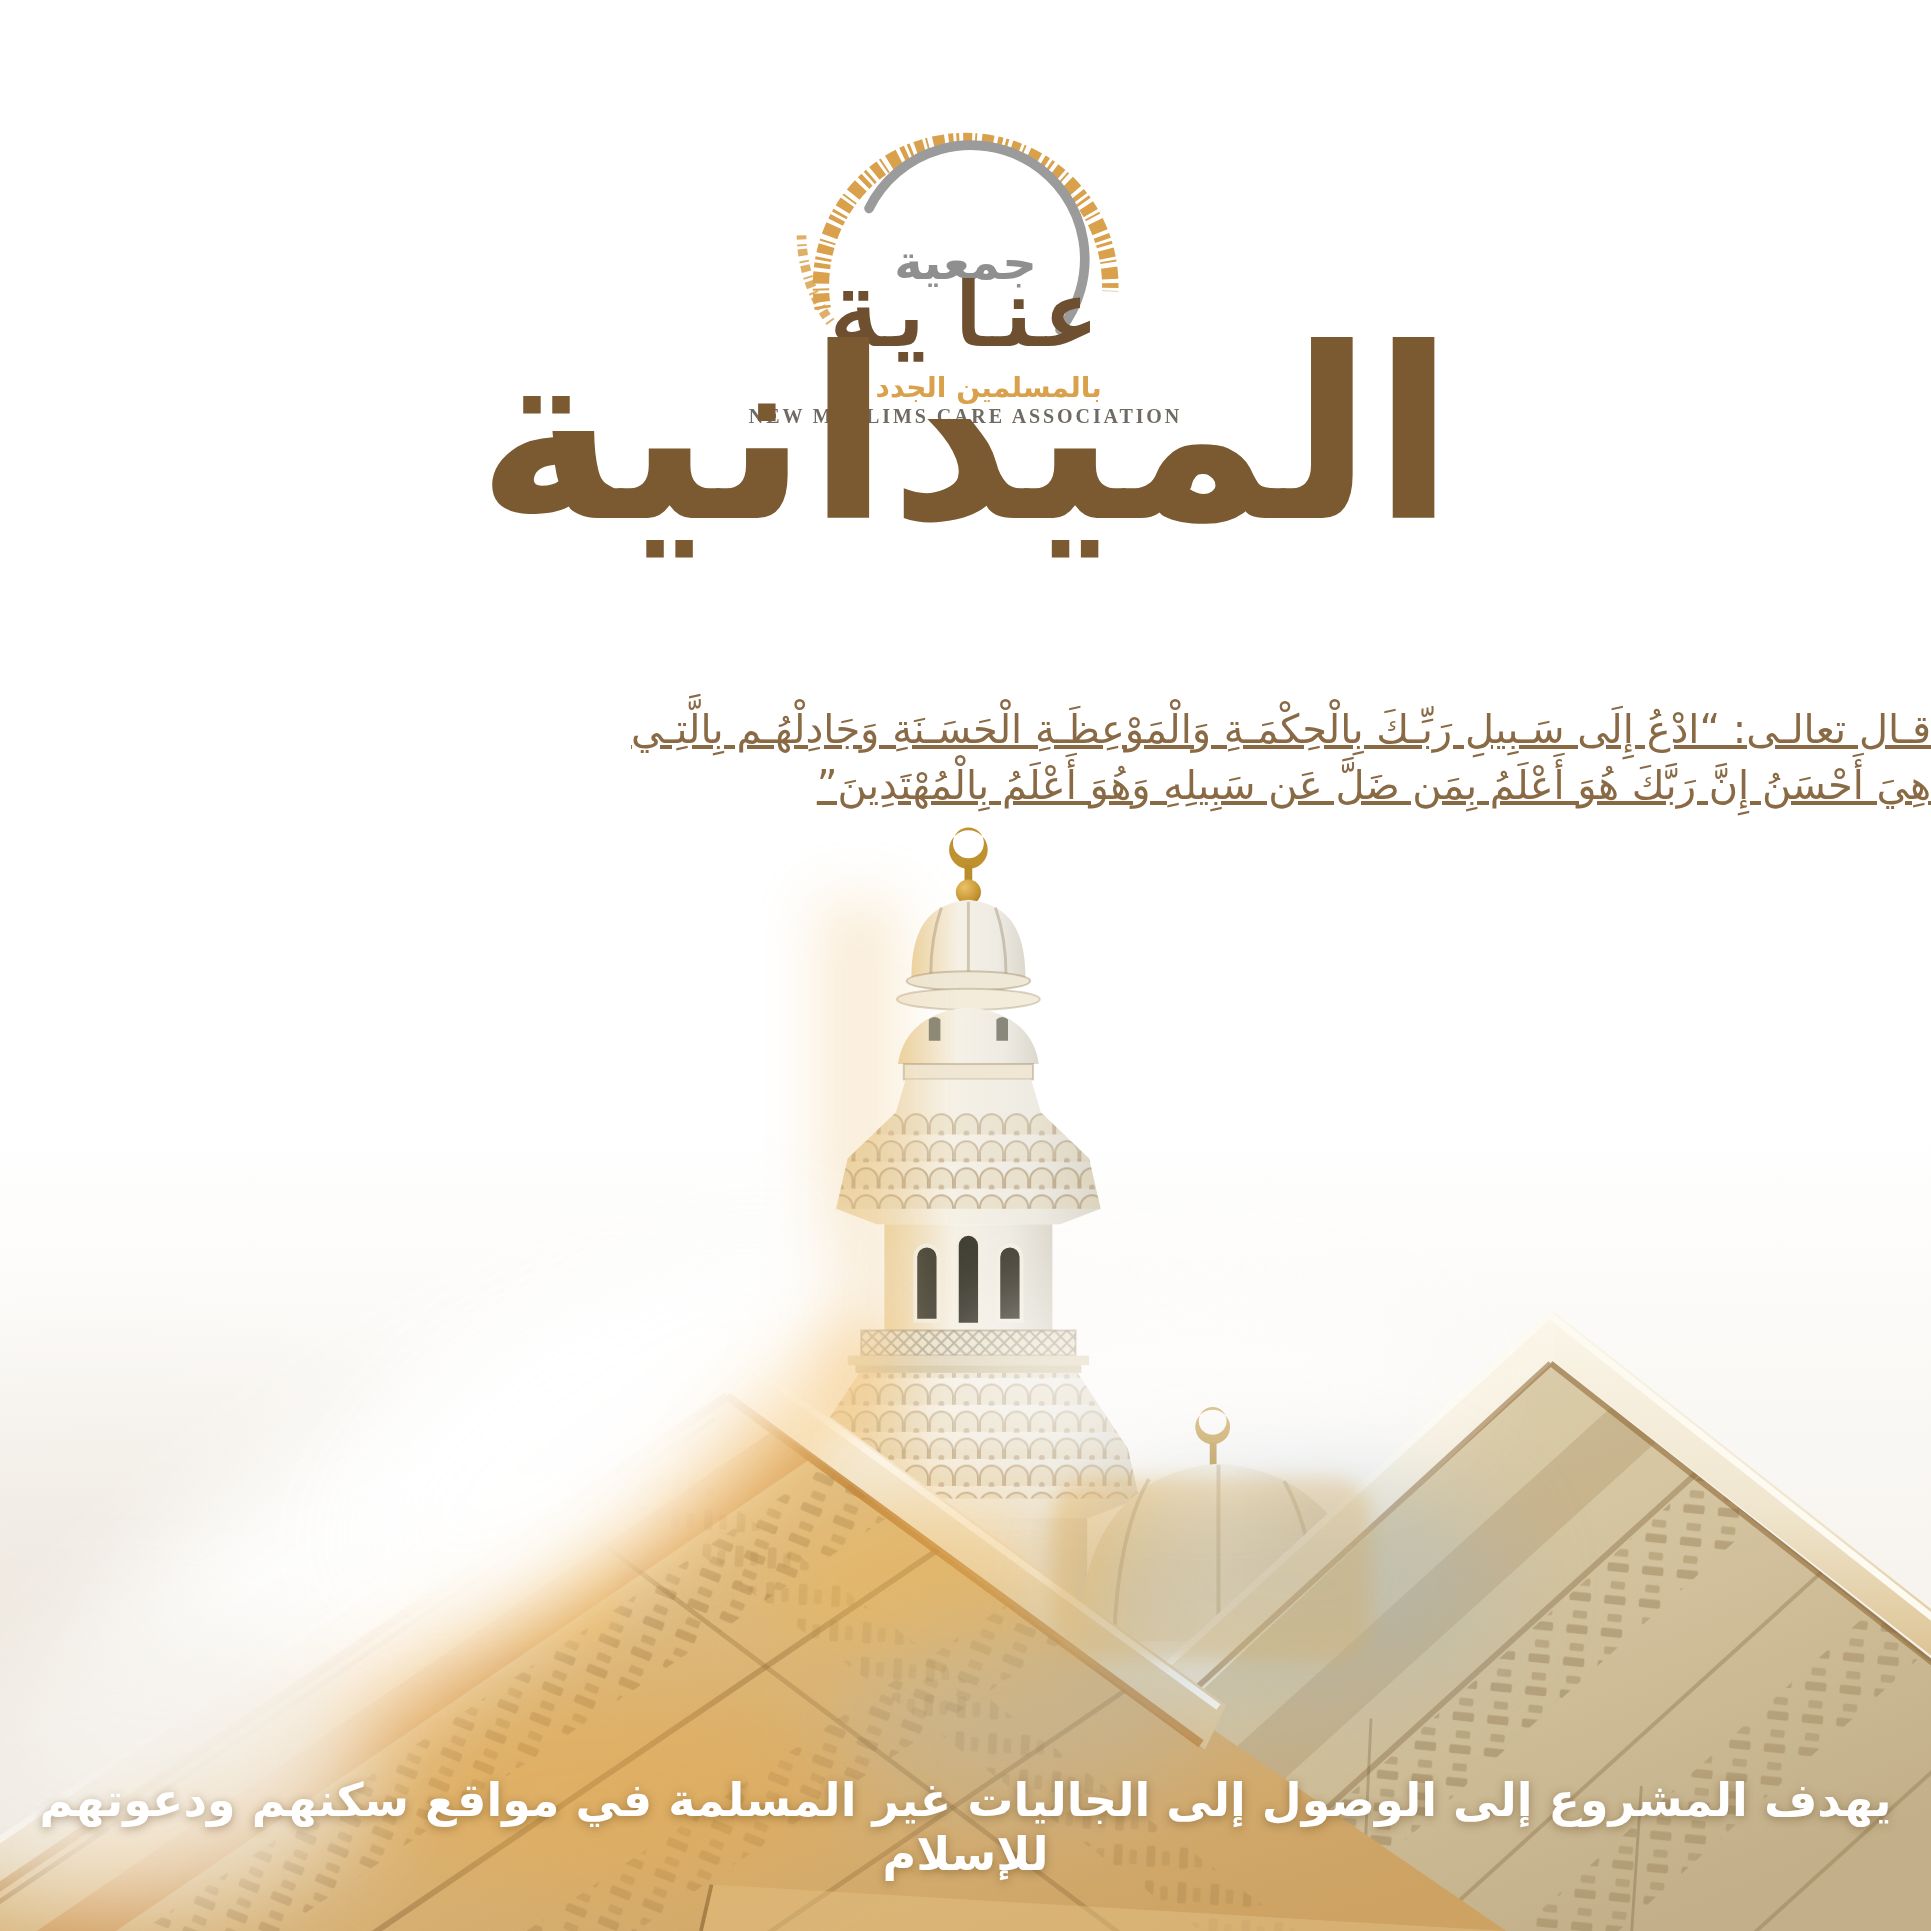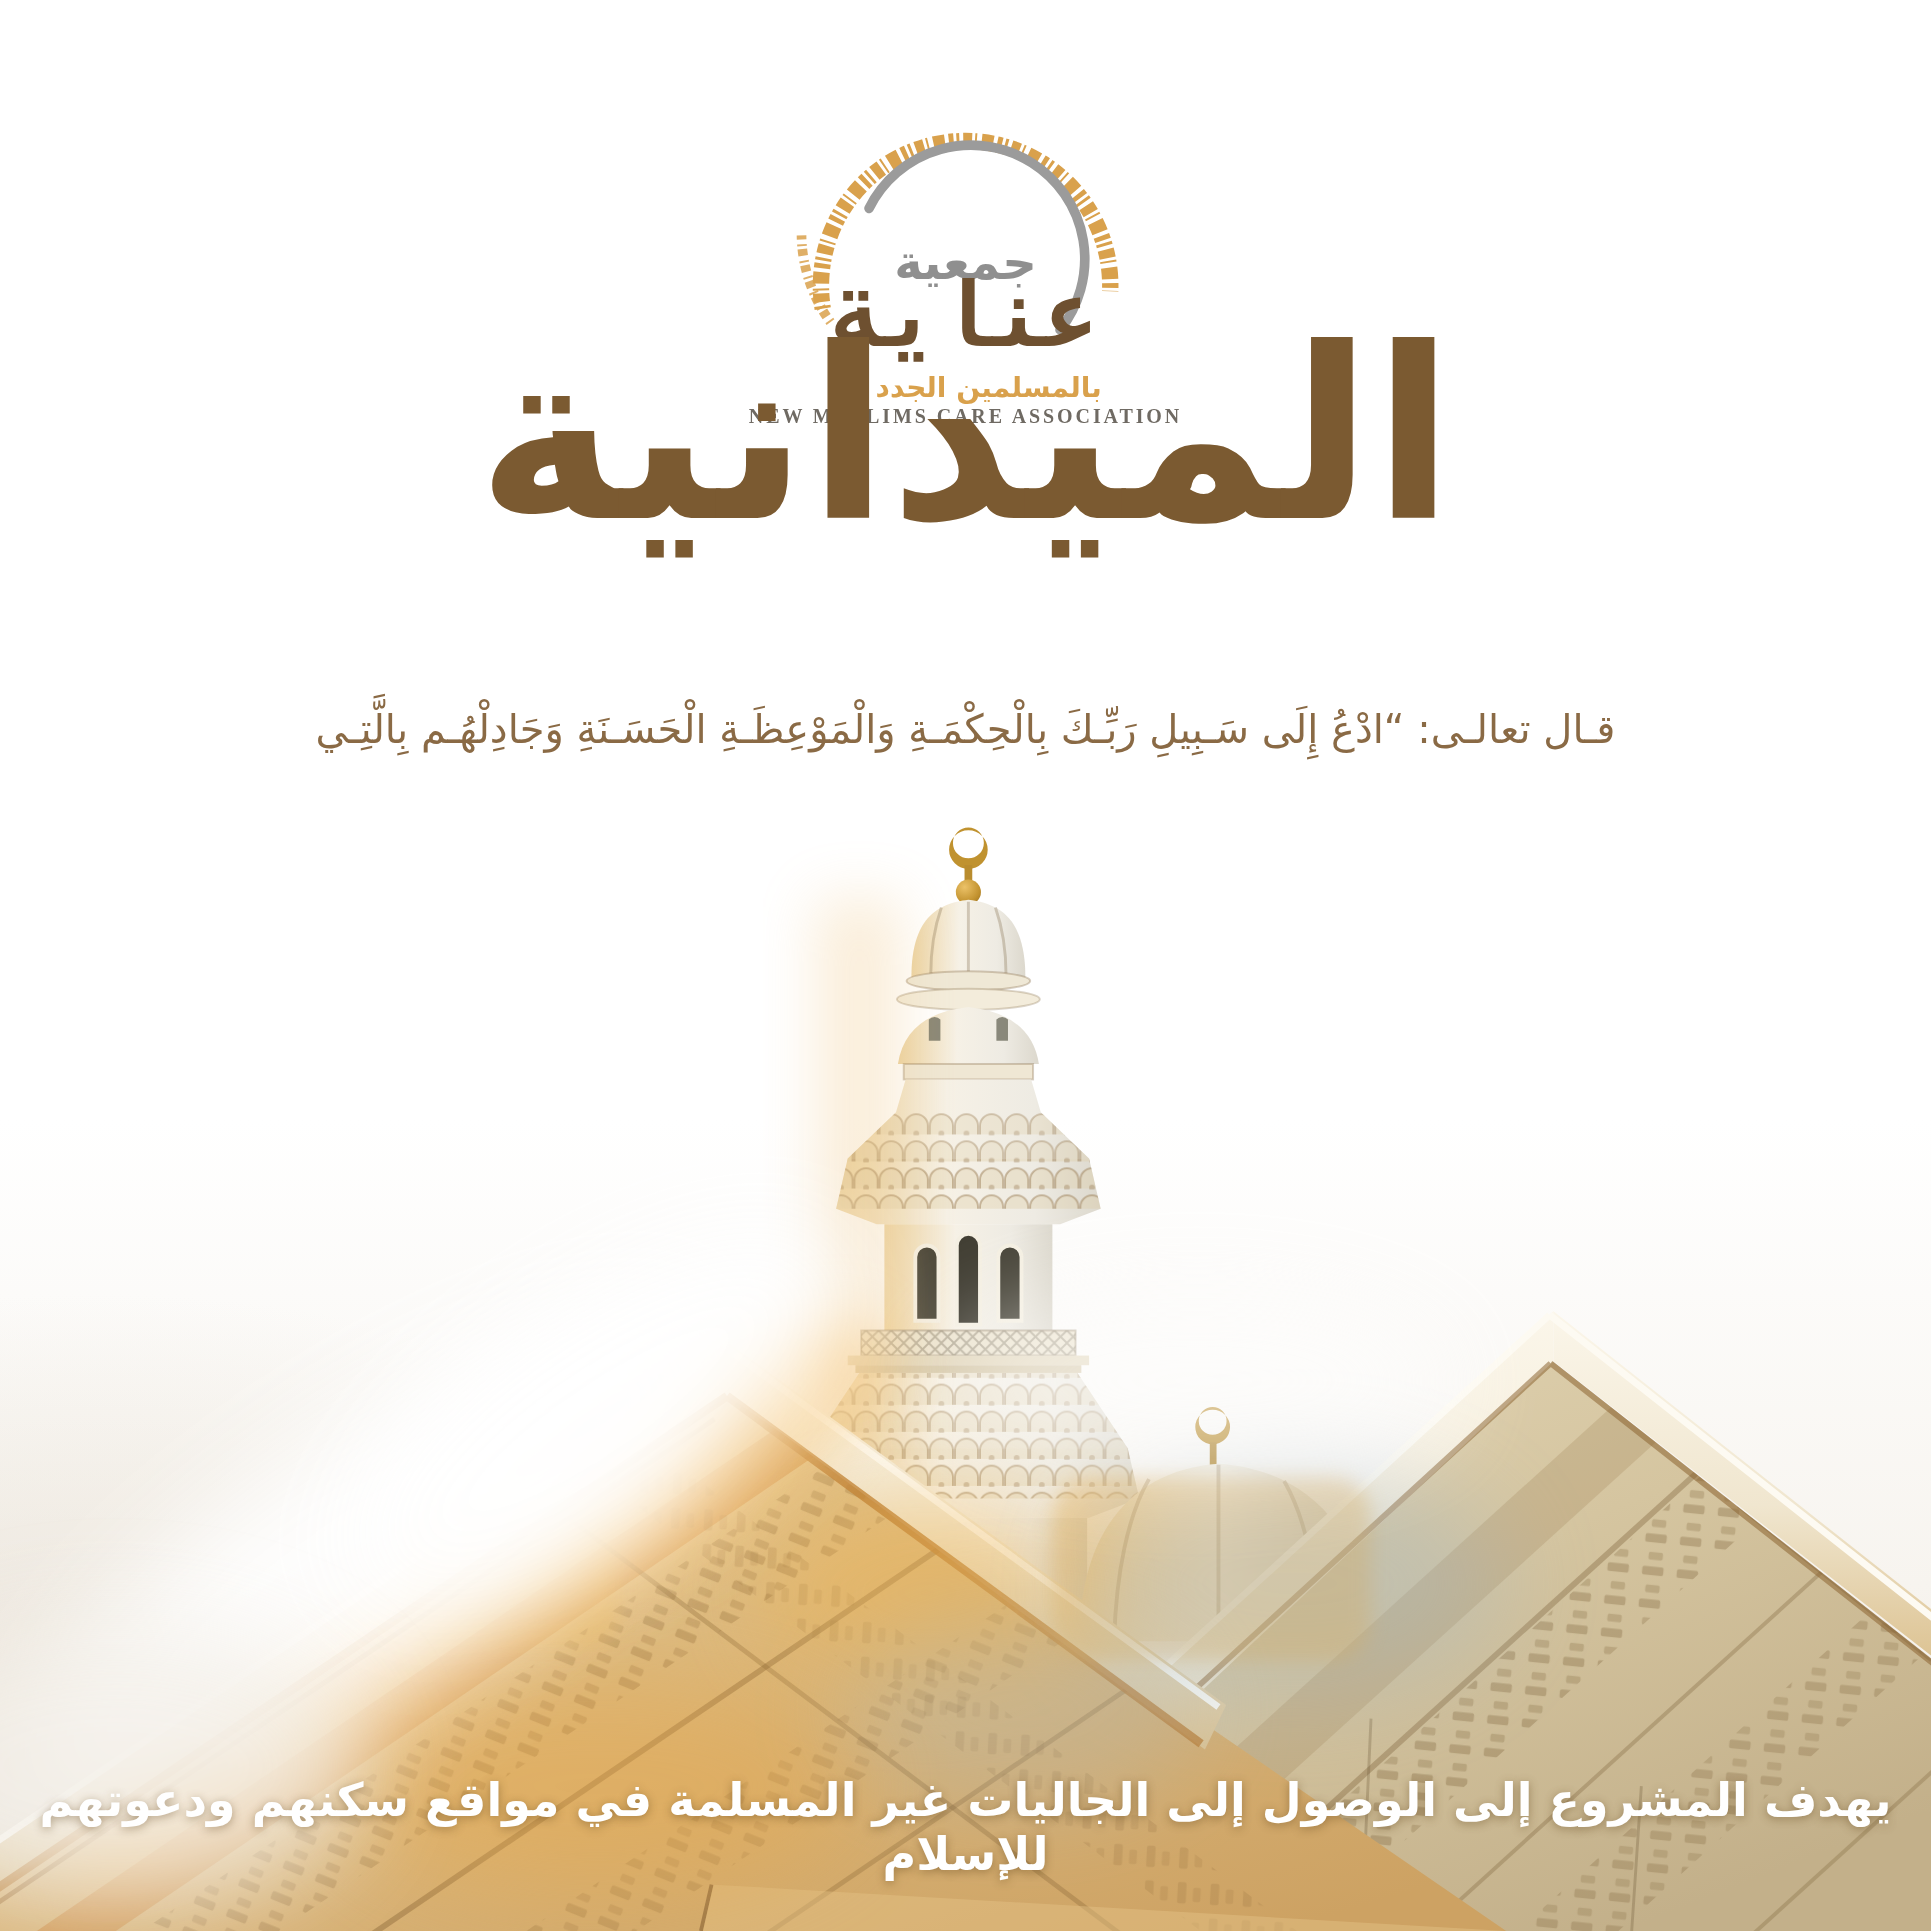--- a/index.html
+++ b/index.html
@@ -20,21 +20,21 @@
   .logo-inaya{top:197px;font-size:89px;font-weight:bold;color:#6e5030;line-height:1;font-family:Liberation Mono, monospace;}
   .logo-sub{top:290px;font-size:28px;font-weight:bold;color:#d9a14c;margin-left:28px;}
   .logo-sub .dots{font-size:21px;letter-spacing:1.9px;vertical-align:1.9px;}
   .logo-en{top:324px;font-size:20px;font-weight:bold;color:#6f6a63;letter-spacing:2.9px;direction:ltr;
            font-family:"Liberation Serif","DejaVu Serif",serif;padding-left:40px;}
   
   .title{position:absolute;top:340px;width:100%;text-align:center;color:#7b5a31;direction:rtl;}
   .title-line1{font-size:162px;font-weight:bold;line-height:1.02;}
   .title-line2{font-size:238px;font-weight:bold;line-height:.95;margin-top:-17.4px;}
   
-  .verse{position:absolute;top:701px;width:100%;text-align:center;color:#8a6a45;direction:rtl;}
+  .verse{position:absolute;top:701px;width:100%;text-align:right;color:#8a6a45;direction:rtl;text-decoration:underline;}
   .verse div{font-size:40px;line-height:56px;font-weight:500;}
   
   .scene{position:absolute;left:0;top:0;width:1931px;height:1931px;}
   
   .caption{
     position:absolute;top:1773px;width:100%;text-align:center;direction:rtl;
     color:#ffffff;font-size:46px;font-weight:bold;
     text-shadow:0 1.9px 9.7px rgba(96,66,24,.45);
     margin-left:36px;
   }
@@ -60,20 +60,21 @@
     </div>
     <div class="logo-text logo-en">NEW MUSLIMS CARE ASSOCIATION</div>
   </div>
 
   <div class="title">
     <div class="title-line2">الميدانية</div>
   </div>
 
   <div class="verse">
     <div>قـال تعالـى: “ادْعُ إِلَى سَـبِيلِ رَبِّـكَ بِالْحِكْمَـةِ وَالْمَوْعِظَـةِ الْحَسَـنَةِ وَجَادِلْهُـم بِالَّتِـي</div>
+    <div>هِيَ أَحْسَنُ إِنَّ رَبَّكَ هُوَ أَعْلَمُ بِمَن ضَلَّ عَن سَبِيلِهِ وَهُوَ أَعْلَمُ بِالْمُهْتَدِينَ”</div>
   </div>
 
   <svg class="scene" viewBox="0 0 2000 2000">
     <defs>
       <linearGradient id="ivory" x1="0" y1="0" x2="1" y2="0">
         <stop offset="0" stop-color="#ecd4a4"></stop>
           <stop offset=".42" stop-color="#f6f1e6"></stop>
         <stop offset=".75" stop-color="#eeebe3"></stop>
           <stop offset="1" stop-color="#dcd8cd"></stop>
       </linearGradient>

